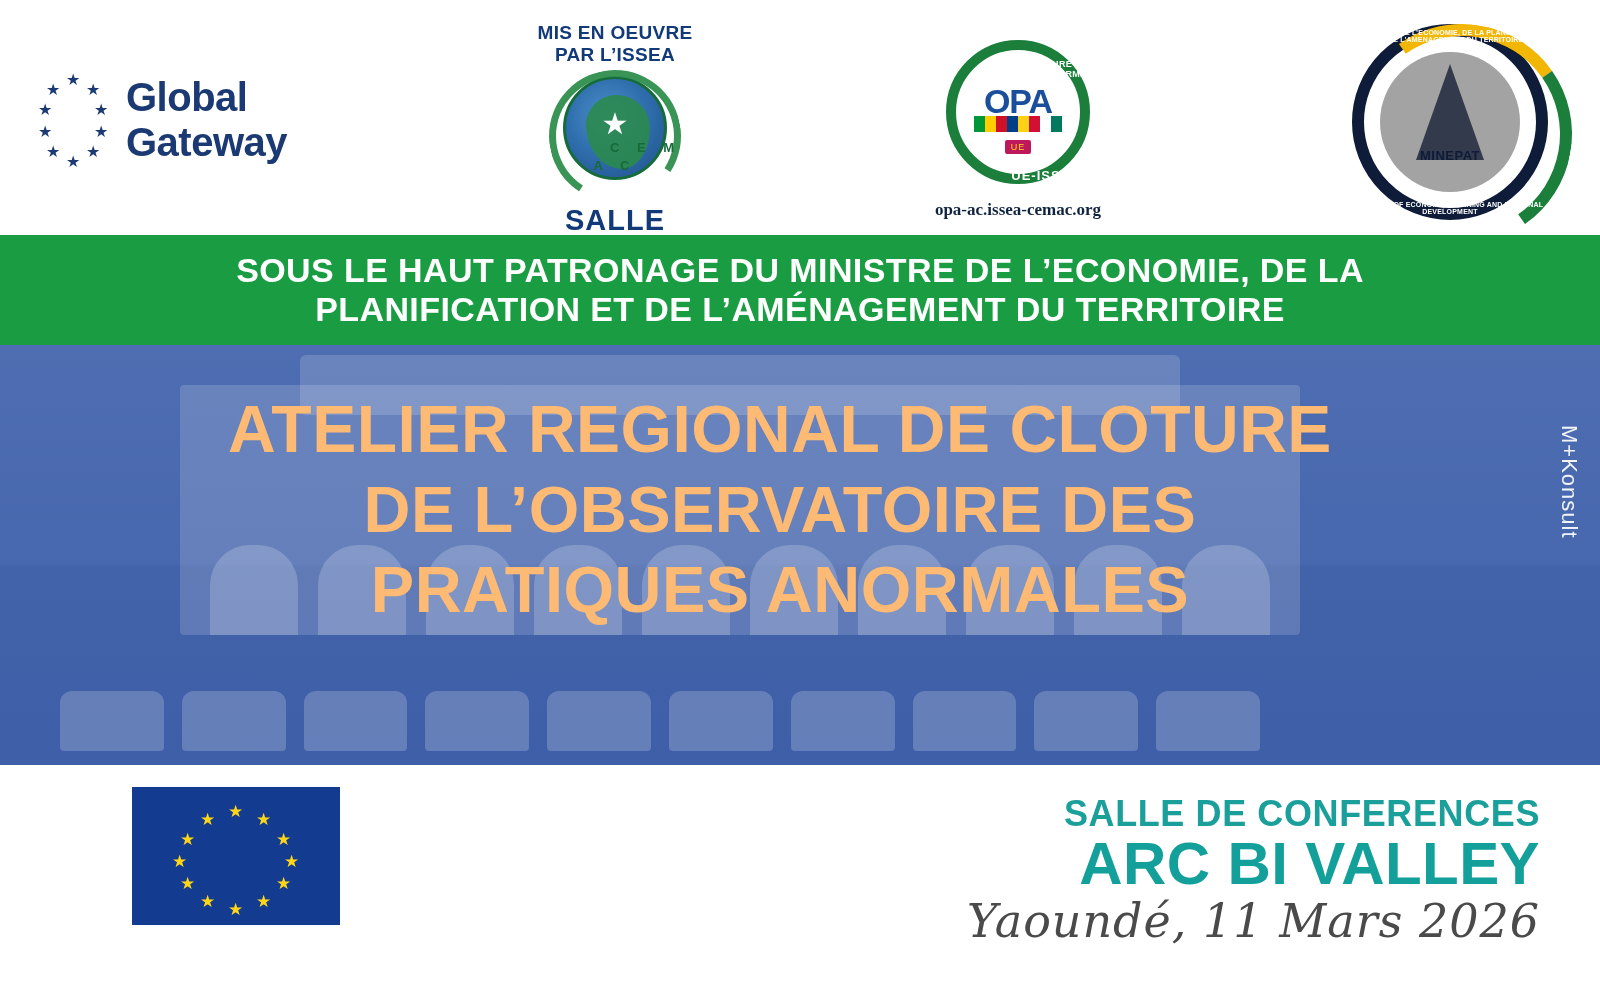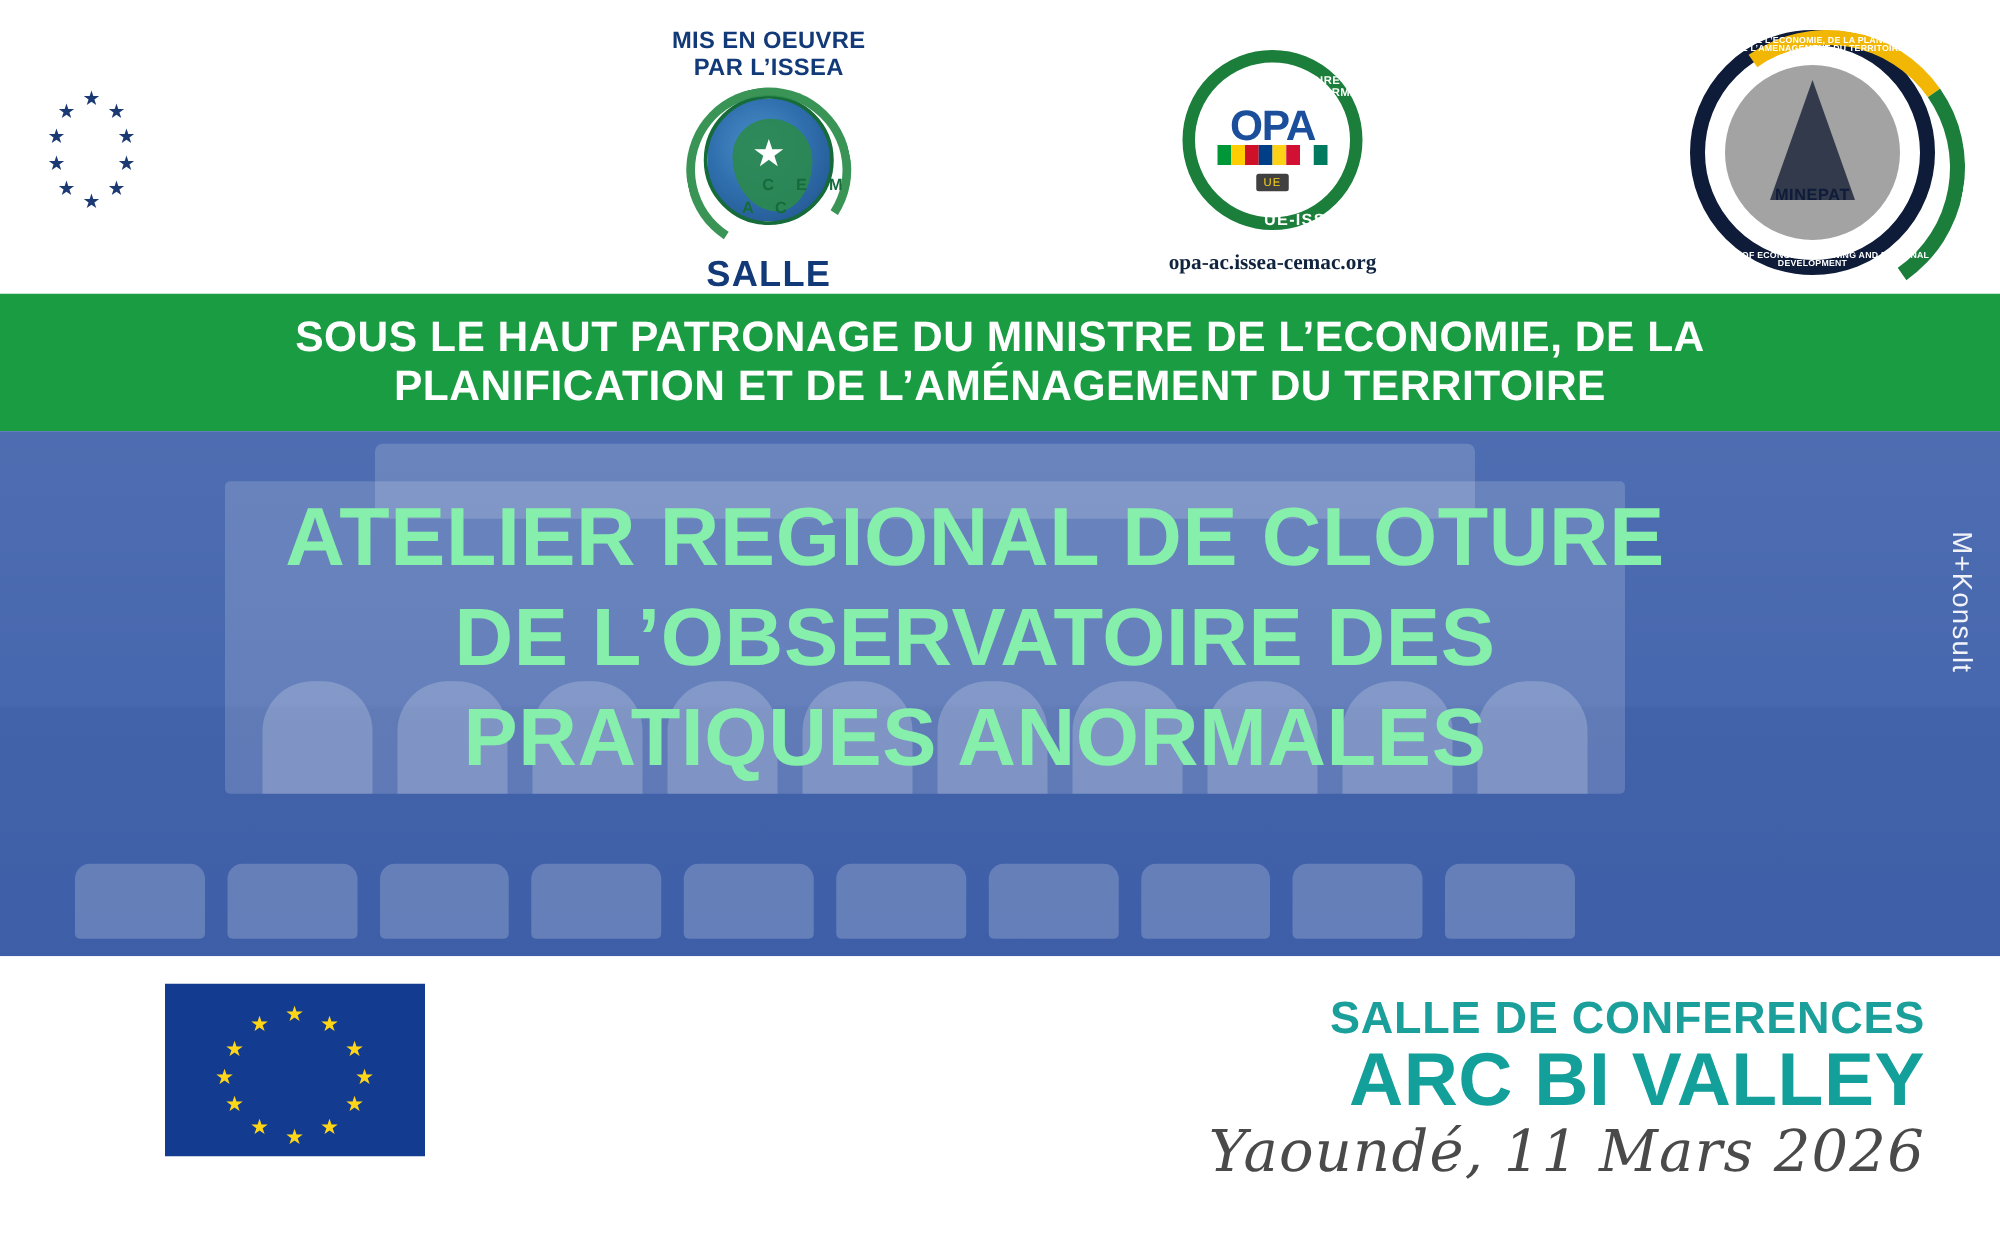--- a/index.html
+++ b/index.html
@@ -182,21 +182,21 @@
   }
   .opa-flags i { flex: 1 1 0; height: 100%; display: block; }
   .opa-ue {
     position: absolute;
     left: 0; top: 76px;
     width: 104px;
     text-align: center;
   }
   .opa-ue-badge {
     display: inline-block;
-    background: #404040;
+    background: #be185d;
     color: #ffd617;
     font-size: 9px;
     letter-spacing: 1px;
     padding: 2px 6px;
     border-radius: 2px;
   }
   .opa-arc-top, .opa-arc-bot {
     position: absolute;
     left: 18px;
     width: 144px;
@@ -345,21 +345,21 @@
   .cars i {
     flex: 1 1 0;
     background: rgba(255,255,255,.2);
     border-radius: 12px 12px 4px 4px;
   }
   .hero-title {
     position: absolute;
     left: 0; top: 44px;
     width: 1560px;
     text-align: center;
-    color: #86efac;
+    color: #fdba74;
     font-weight: bold;
     font-size: 70px;
     line-height: 1.23;
     letter-spacing: .5px;
     text-transform: uppercase;
   }
   .hero-title .l1 { font-size: 66px; }
   .hero-title .l2, .hero-title .l3 { font-size: 65px; }
   .credit {
     position: absolute;
@@ -447,20 +447,24 @@
         <span style="left:28px; top:0px;">★</span>
         <span style="left:8px;  top:10px;">★</span>
         <span style="left:48px; top:10px;">★</span>
         <span style="left:0px;  top:30px;">★</span>
         <span style="left:56px; top:30px;">★</span>
         <span style="left:0px;  top:52px;">★</span>
         <span style="left:56px; top:52px;">★</span>
         <span style="left:8px;  top:72px;">★</span>
         <span style="left:48px; top:72px;">★</span>
         <span style="left:28px; top:82px;">★</span>
+      </div>
+      <div class="gg-text">
+        <div>Global</div>
+        <div>Gateway</div>
       </div>
     </div>
 
     <div class="cemac">
       <div class="cemac-caption">MIS EN OEUVRE</div>
       <div class="cemac-caption">PAR L’ISSEA</div>
       <div class="cemac-emblem">
         <div class="cemac-circle">
           <div class="cemac-star">★</div>
         </div>

